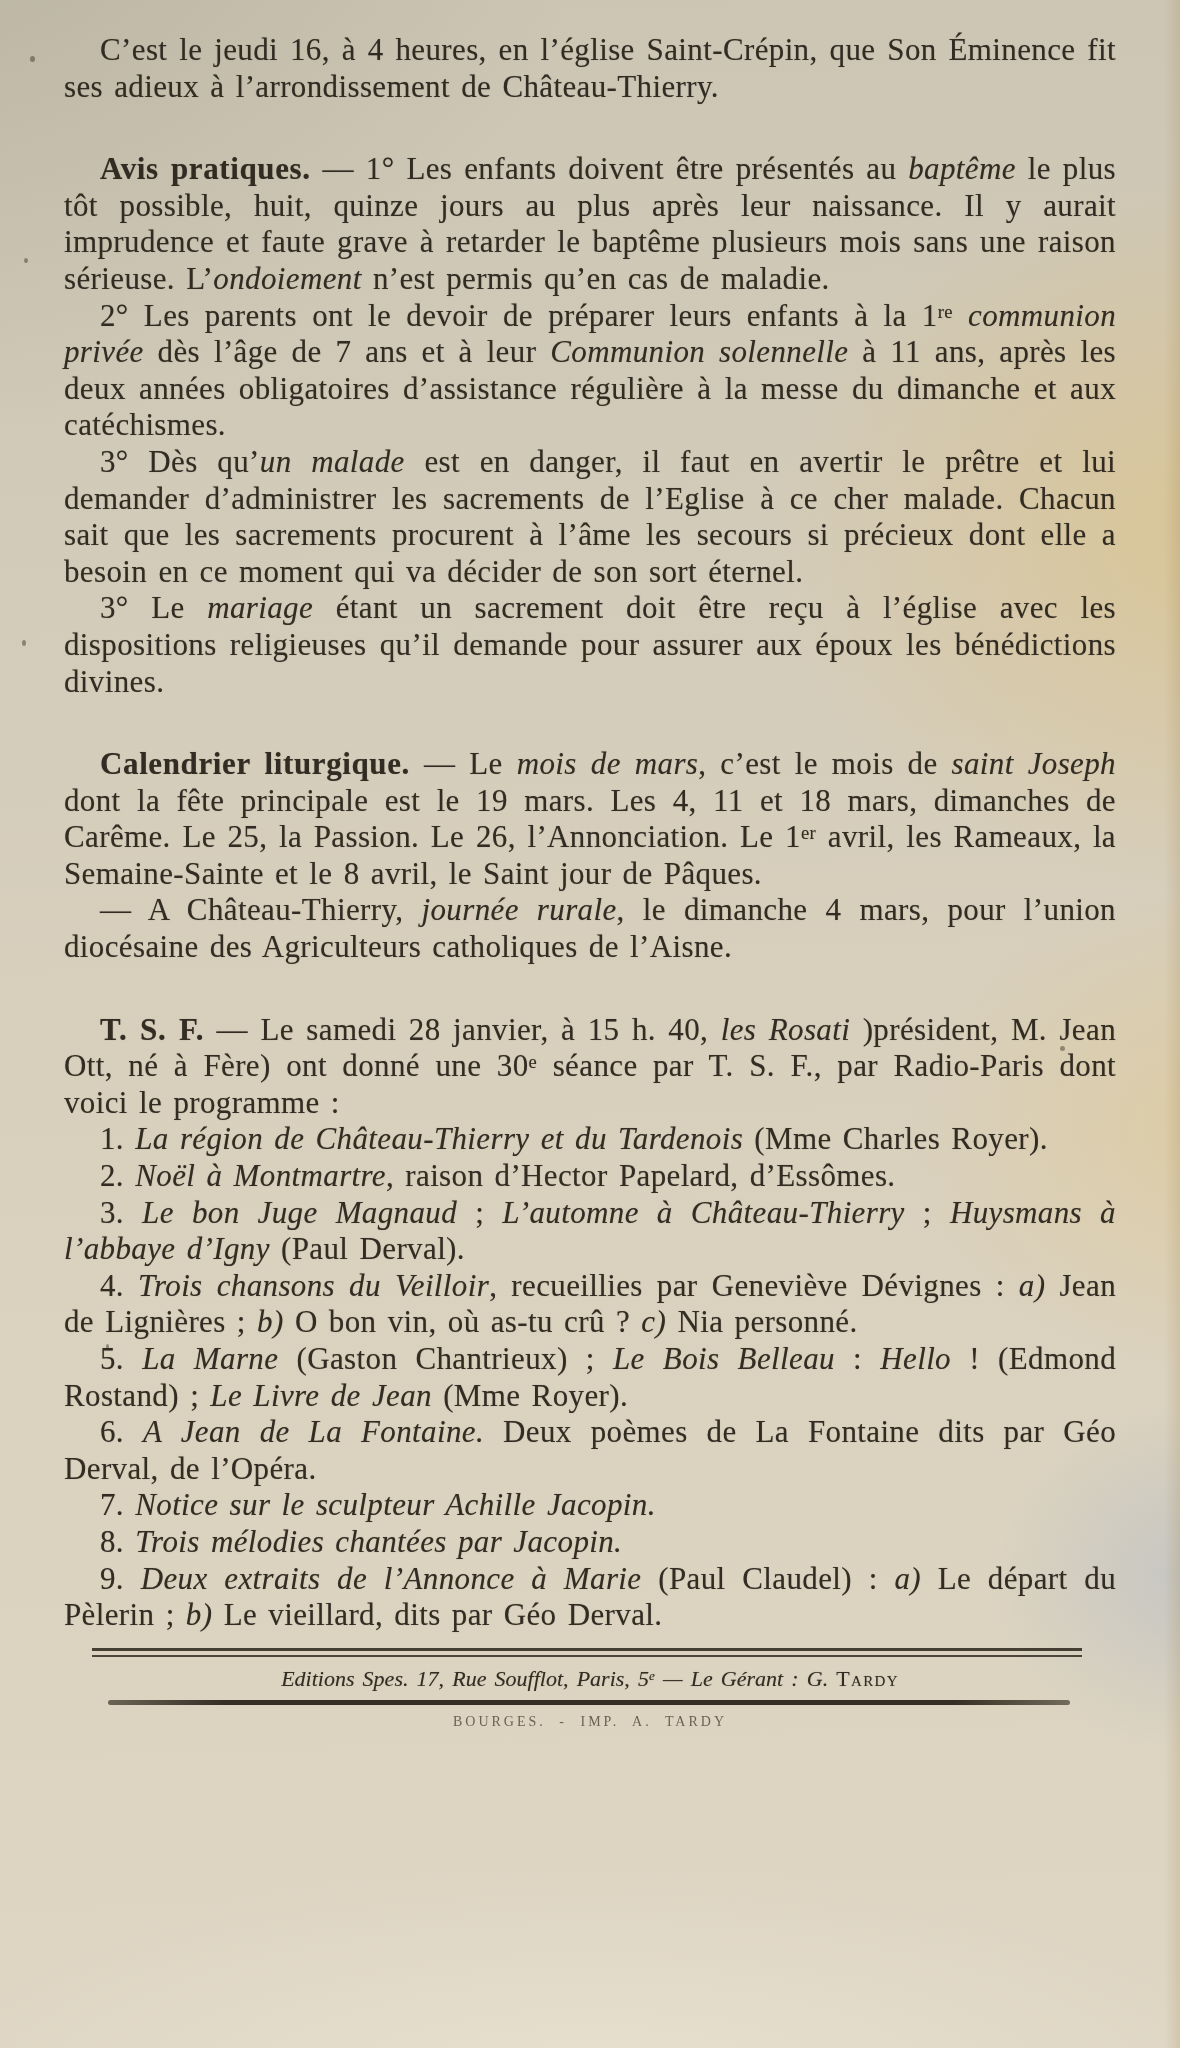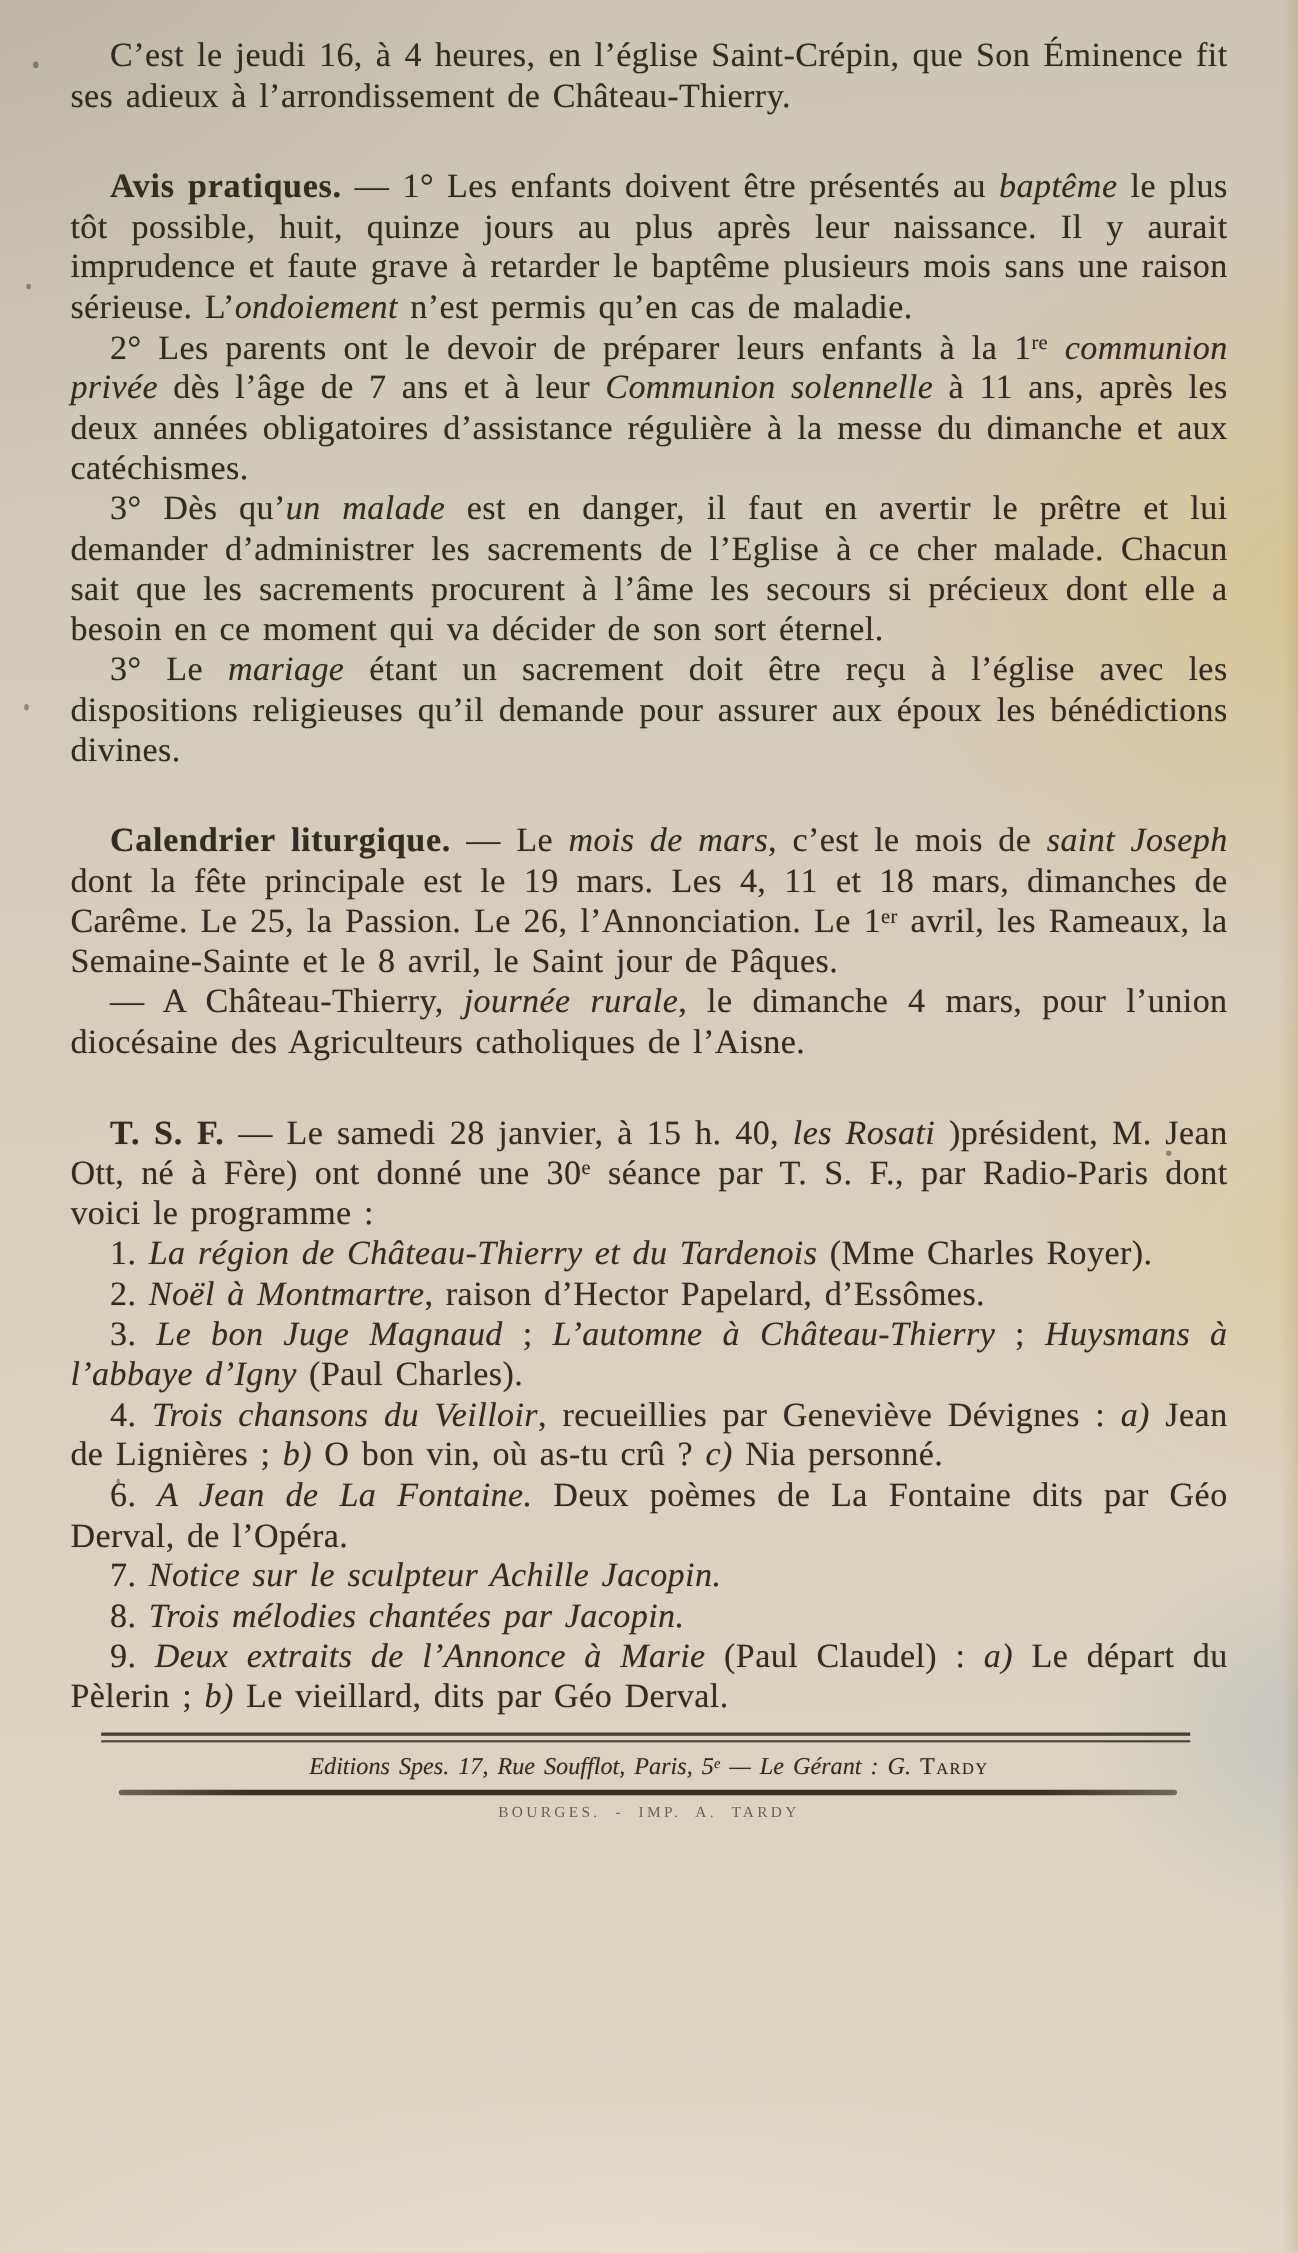--- a/index.html
+++ b/index.html
@@ -95,22 +95,23 @@
         <p class="para"><span>3° Le </span><span class="st-i">mariage</span><span> étant un sacrement doit être reçu à l’église avec les dispositions religieuses qu’il demande pour assurer aux époux les bénédictions divines.</span></p>
       </section>
       <section class="doc-section">
         <p class="para"><span class="st-b">Calendrier liturgique.</span><span> — Le </span><span class="st-i">mois de mars</span><span>, c’est le mois de </span><span class="st-i">saint Joseph</span><span> dont la fête principale est le 19 mars. Les 4, 11 et 18 mars, dimanches de Carême. Le 25, la Passion. Le 26, l’Annonciation. Le 1</span><span class="st-sup">er</span><span> avril, les Rameaux, la Semaine-Sainte et le 8 avril, le Saint jour de Pâques.</span></p>
         <p class="para"><span>— A Château-Thierry, </span><span class="st-i">journée rurale</span><span>, le dimanche 4 mars, pour l’union diocésaine des Agriculteurs catholiques de l’Aisne.</span></p>
       </section>
       <section class="doc-section">
         <p class="para"><span class="st-b">T. S. F.</span><span> — Le samedi 28 janvier, à 15 h. 40, </span><span class="st-i">les Rosati</span><span> )président, M. Jean Ott, né à Fère) ont donné une 30</span><span class="st-sup">e</span><span> séance par T. S. F., par Radio-Paris dont voici le programme :</span></p>
         <p class="para"><span>1. </span><span class="st-i">La région de Château-Thierry et du Tardenois</span><span> (Mme Charles Royer).</span></p>
         <p class="para"><span>2. </span><span class="st-i">Noël à Montmartre</span><span>, raison d’Hector Papelard, d’Essômes.</span></p>
-        <p class="para"><span>3. </span><span class="st-i">Le bon Juge Magnaud</span><span> ; </span><span class="st-i">L’automne à Château-Thierry</span><span> ; </span><span class="st-i">Huysmans à l’abbaye d’Igny</span><span> (Paul Charles).</span></p>
+        <p class="para"><span>3. </span><span class="st-i">Le bon Juge Magnaud</span><span> ; </span><span class="st-i">L’automne à Château-Thierry</span><span> ; </span><span class="st-i">Huysmans à l’abbaye d’Igny</span><span> (Paul Derval).</span></p>
         <p class="para"><span>4. </span><span class="st-i">Trois chansons du Veilloir</span><span>, recueillies par Geneviève Dévignes : </span><span class="st-i">a)</span><span> Jean de Lignières ; </span><span class="st-i">b)</span><span> O bon vin, où as-tu crû ? </span><span class="st-i">c)</span><span> Nia personné.</span></p>
+        <p class="para"><span>5. </span><span class="st-i">La Marne</span><span> (Gaston Chantrieux) ; </span><span class="st-i">Le Bois Belleau</span><span> : </span><span class="st-i">Hello</span><span> ! (Edmond Rostand) ; </span><span class="st-i">Le Livre de Jean</span><span> (Mme Royer).</span></p>
         <p class="para"><span>6. </span><span class="st-i">A Jean de La Fontaine.</span><span> Deux poèmes de La Fontaine dits par Géo Derval, de l’Opéra.</span></p>
         <p class="para"><span>7. </span><span class="st-i">Notice sur le sculpteur Achille Jacopin.</span></p>
         <p class="para"><span>8. </span><span class="st-i">Trois mélodies chantées par Jacopin.</span></p>
         <p class="para"><span>9. </span><span class="st-i">Deux extraits de l’Annonce à Marie</span><span> (Paul Claudel) : </span><span class="st-i">a)</span><span> Le départ du Pèlerin ; </span><span class="st-i">b)</span><span> Le vieillard, dits par Géo Derval.</span></p>
       </section>
     </div>
 
   <div class="footer">
     <div class="double-rule"></div>
     <p class="pub-line"><span class="st-i">Editions Spes. 17, Rue Soufflot, Paris, 5</span><span class="st-i st-sup">e</span><span class="st-i"> — Le Gérant : G. </span><span class="st-sc">Tardy</span></p>

